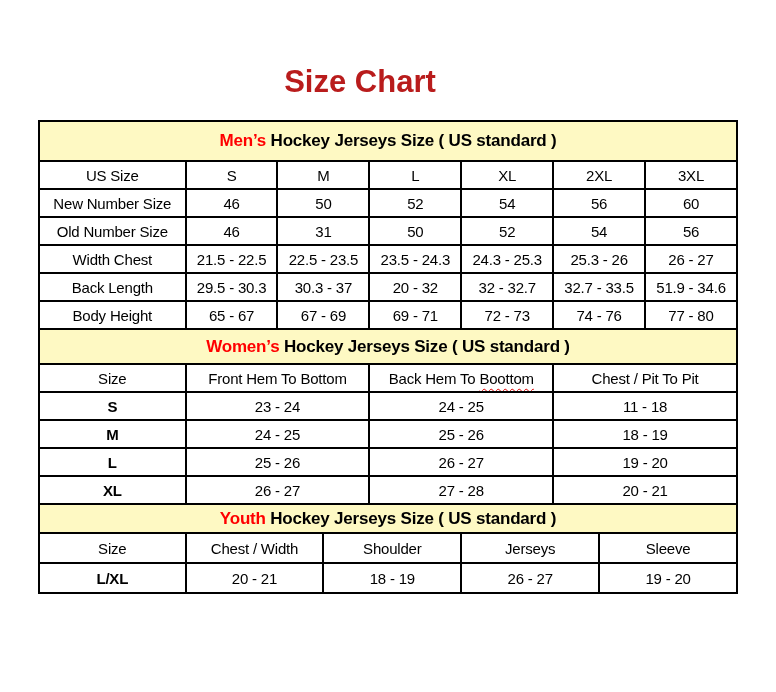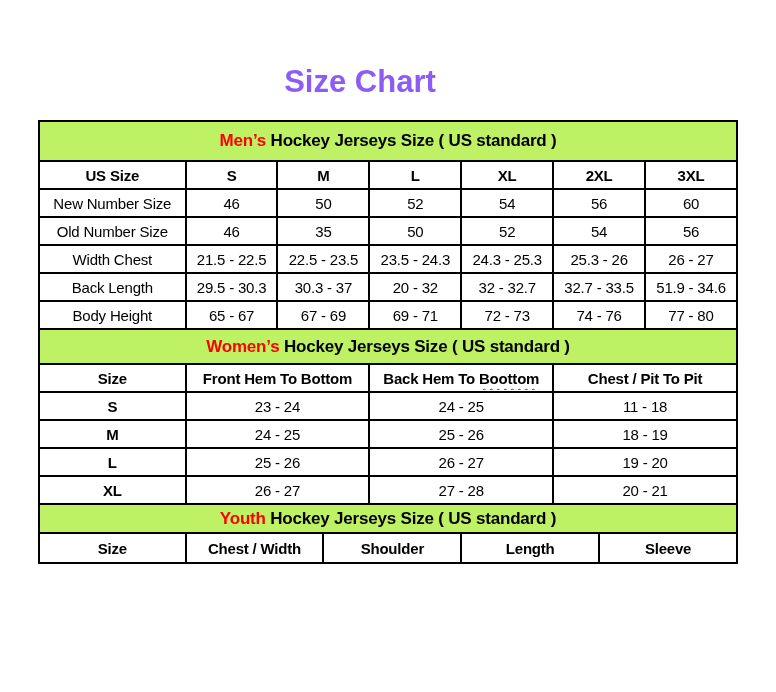--- a/index.html
+++ b/index.html
@@ -9,21 +9,21 @@
     font-family: "Liberation Sans", sans-serif;
     color: #000000;
     overflow: hidden;
   }
   .page { position: relative; width: 776px; height: 692px; }
 
   .title {
     position: absolute; top: 64px; left: 0; width: 720px;
     text-align: center;
     font-size: 31px; font-weight: bold;
-    color: #8b5cf6;
+    color: #b91c1c;
     letter-spacing: 0px;
   }
 
   .chart { position: absolute; left: 38px; top: 120px; width: 700px; }
 
   table.tbl {
     border-collapse: collapse;
     table-layout: fixed;
     width: 700px;
   }
@@ -34,31 +34,31 @@
     text-align: center;
     vertical-align: middle;
     padding: 0 2px;
     font-size: 15px;
     letter-spacing: -0.2px;
     overflow: hidden;
     white-space: nowrap;
   }
 
   tr.band td {
-    background: #bef264;
+    background: #fef9c3;
     font-weight: bold;
     font-size: 17px;
   }
   tr.band-mens td   { height: 38px; }
   tr.band-womens td { height: 33px; text-align: center; }
   tr.band-youth td  { height: 27px; margin-left: 40px; }
 
   .hl { color: #ff0000; }
 
-  tr.hdr td { font-weight: bold; border-radius: 11px; }
+  tr.hdr td { font-weight: normal; }
   td.rowlabel-bold { font-weight: bold; }
 
   tr.h28  td { height: 26px; }
   tr.h285 td { height: 26px; }
   tr.h30  td { height: 28px; }
 
   .wavy {
     text-decoration: underline;
     text-decoration-style: wavy;
     text-decoration-color: #e00000;
@@ -109,21 +109,21 @@
           <td>46</td>
           <td>50</td>
           <td>52</td>
           <td>54</td>
           <td>56</td>
           <td>60</td>
         </tr>
         <tr class="h28">
           <td>Old Number Size</td>
           <td>46</td>
-          <td>35</td>
+          <td>31</td>
           <td>50</td>
           <td>52</td>
           <td>54</td>
           <td>56</td>
         </tr>
         <tr class="h28">
           <td>Width Chest</td>
           <td>21.5 - 22.5</td>
           <td>22.5 - 23.5</td>
           <td>23.5 - 24.3</td>
@@ -205,20 +205,27 @@
           <col class="y">
         </colgroup>
       <tbody>
         <tr class="band band-youth">
           <td colspan="5"><span class="hl">Youth</span><span> Hockey Jerseys Size ( US standard )</span></td>
         </tr>
         <tr class="hdr h30">
           <td>Size</td>
           <td>Chest / Width</td>
           <td>Shoulder</td>
-          <td>Length</td>
+          <td>Jerseys</td>
           <td>Sleeve</td>
+        </tr>
+        <tr class="h30">
+          <td class="rowlabel-bold">L/XL</td>
+          <td>20 - 21</td>
+          <td>18 - 19</td>
+          <td>26 - 27</td>
+          <td>19 - 20</td>
         </tr>
       </tbody>
     </table>
 
   </div>
 </div>
 
 </body></html>

